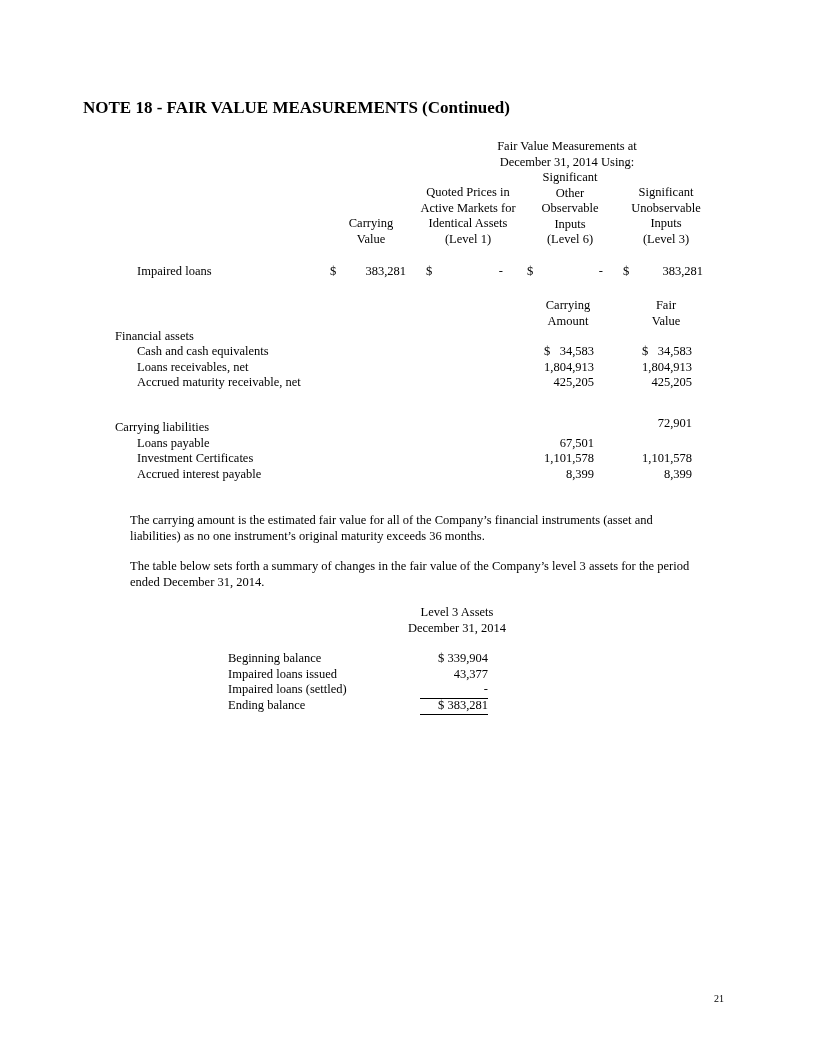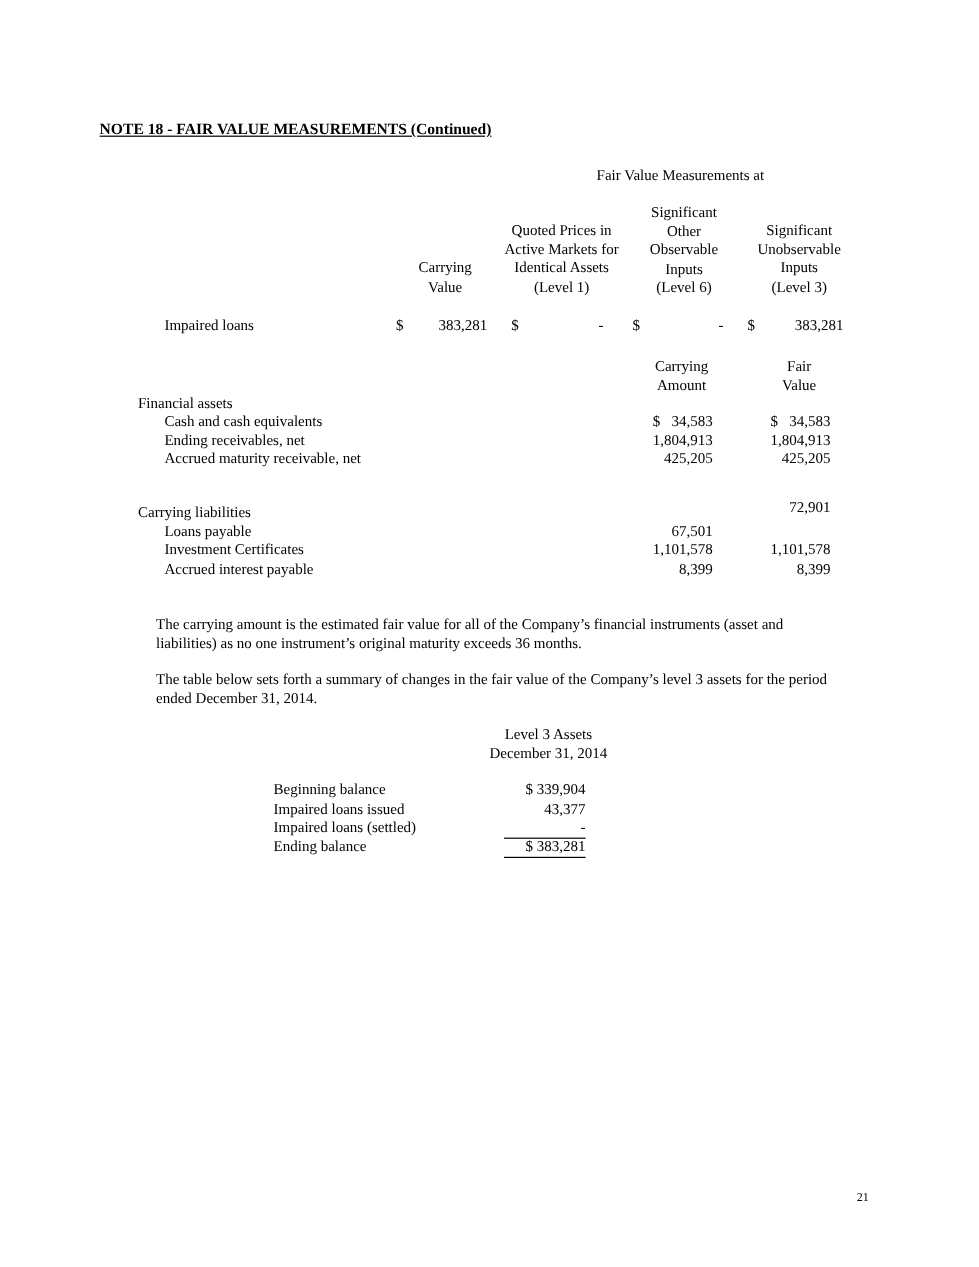--- a/index.html
+++ b/index.html
@@ -8,21 +8,21 @@
     width:816px; height:1056px;
     margin:0 auto;
     background:#ffffff;
     font-family:"Liberation Serif", serif;
     font-size:12.5px;
     line-height:15.5px;
     color:#000;
     overflow:hidden;
   }
   .abs { position:absolute; }
-  .title { font-weight:bold; font-size:13px; white-space:nowrap;text-decoration:underline; }
+  .title { font-weight:bold; font-size:17px; white-space:nowrap; }
   .center { text-align:center; }
   .money {
     display:flex;
     justify-content:space-between;
     white-space:nowrap;
   }
   .num {
     text-align:right;
     white-space:pre;
   }
@@ -32,20 +32,21 @@
 </style>
 </head>
 <body>
 
 <div class="page">
 
   <div class="abs title" style="left:83px; top:100px;">NOTE 18 - FAIR VALUE MEASUREMENTS (Continued)</div>
 
   <div class="abs center" style="left:418px; top:139px; width:298px;">
     <div>Fair Value Measurements at</div>
+    <div>December 31, 2014 Using:</div>
   </div>
 
   <div class="abs center" style="left:332px; top:216px; width:78px;">
     <div>Carrying</div>
     <div>Value</div>
   </div>
 
   <div class="abs center" style="left:417px; top:185px; width:102px;">
     <div>Quoted Prices in</div>
     <div>Active Markets for</div>
@@ -98,21 +99,21 @@
     <div>Fair</div>
     <div>Value</div>
   </div>
 
   <div class="abs nowrap" style="left:115px; top:329px;">Financial assets</div>
 
   <div class="abs nowrap" style="left:137px; top:344px;">Cash and cash equivalents</div>
   <div class="abs num" style="left:500px; top:344px; width:94px;">$   34,583</div>
   <div class="abs num" style="left:598px; top:344px; width:94px;">$   34,583</div>
 
-  <div class="abs nowrap" style="left:137px; top:360px;">Ending receivables, net</div>
+  <div class="abs nowrap" style="left:137px; top:360px;">Loans receivables, net</div>
   <div class="abs num" style="left:500px; top:360px; width:94px;">1,804,913</div>
   <div class="abs num" style="left:598px; top:360px; width:94px;">1,804,913</div>
 
   <div class="abs nowrap" style="left:137px; top:375px;">Accrued maturity receivable, net</div>
   <div class="abs num" style="left:500px; top:375px; width:94px;">425,205</div>
   <div class="abs num" style="left:598px; top:375px; width:94px;">425,205</div>
 
   <div class="abs nowrap" style="left:115px; top:420px;">Carrying liabilities</div>
 
   <div class="abs nowrap" style="left:137px; top:436px;">Loans payable</div>

